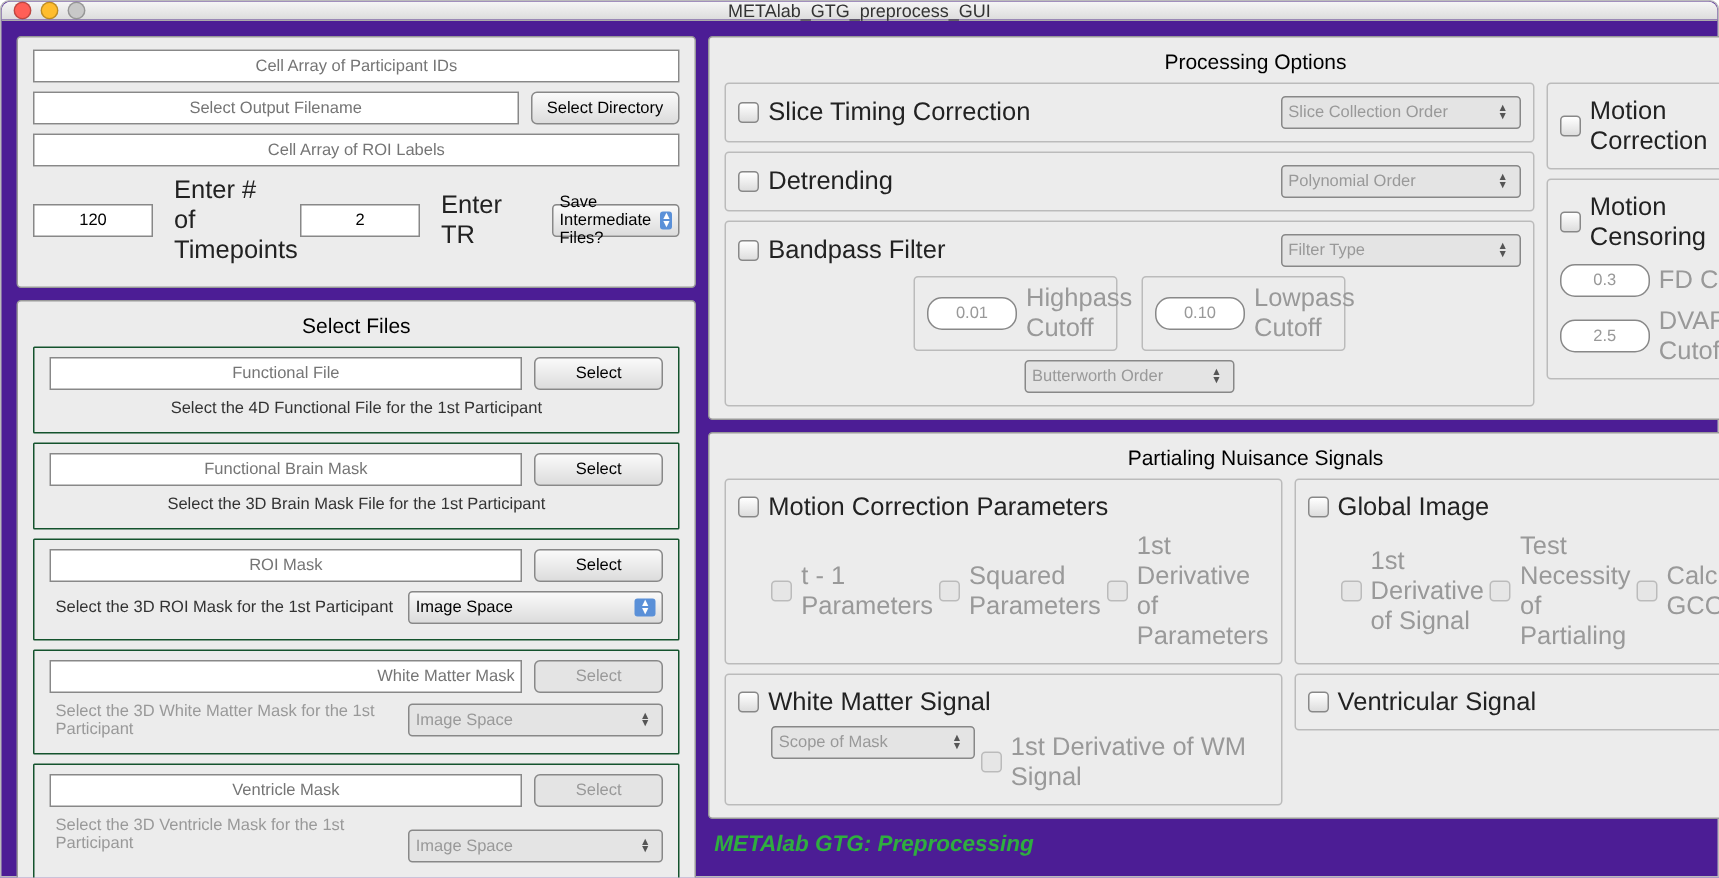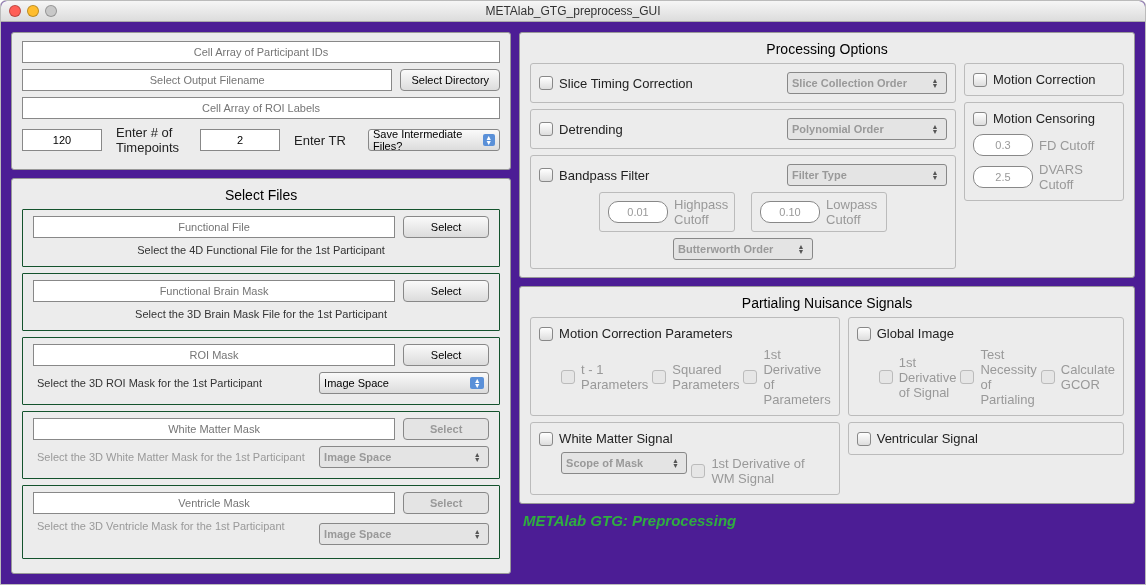--- a/index.html
+++ b/index.html
@@ -14,26 +14,26 @@
   .titlebar-title { position: absolute; left: 0; right: 0; text-align: center; font-size: 12px; color: #333; }
   .body { flex: 1; padding: 10px; display: flex; gap: 8px; }
   .col-left { width: 580px; display: flex; flex-direction: column; gap: 8px; }
   .col-right { flex: 1; display: flex; flex-direction: column; gap: 8px; }
   .panel { border: 1px solid #999; border-radius: 3px; background: #ececec; padding: 8px 10px; }
   .panel-title { text-align: center; font-size: 14px; margin: 0 0 6px 0; }
   .txtfield { width: 100%; height: 22px; background: #fff; border: 1px solid #888; font-size: 11px; text-align: center; padding: 0 4px; }
   .txtfield.small { width: 80px; text-align: center; }
   .txtfield.tiny { width: 60px; text-align: center; border-radius: 10px; }
   .row { display: flex; align-items: center; gap: 8px; margin-bottom: 6px; }
-  .label { font-size: 13px; color: #222; }
+  .label { font-size: 17px; color: #222; }
   .btn { height: 22px; background: linear-gradient(#fafafa,#dcdcdc); border: 1px solid #888; border-radius: 4px; font-size: 11px; padding: 0 10px; cursor: pointer; white-space: nowrap; }
   .btn.wide { width: 86px; }
   .select { height: 22px; background: linear-gradient(#fafafa,#dcdcdc); border: 1px solid #888; border-radius: 3px; font-size: 11px; padding: 0 4px; display: flex; align-items: center; justify-content: space-between; cursor: pointer; }
   .select.disabled, .txtfield.disabled, .btn.disabled, .label.disabled, .chk.disabled { color: #999; }
-  .select.disabled, .btn.disabled { background: #e4e4e4; font-weight: bold; }
+  .select.disabled, .btn.disabled { background: #e4e4e4; }
   .spinner { width: 14px; display: flex; flex-direction: column; line-height: 5px; font-size: 7px; text-align: center; color: #555; }
   .spinner.blue { background:#5a90d8; color:#fff; border-radius:2px; padding:1px 0;}
   .hint { font-size: 11px; text-align: center; color: #333; margin: 2px 0 6px; }
   .hint.disabled { color: #999; }
   .fileblock { border: 1px solid #14532d; border-radius: 1px; padding: 6px 10px 4px; margin-bottom: 6px; }
   .chk { width: 14px; height: 14px; border: 1px solid #888; border-radius: 3px; background: linear-gradient(#fff,#ddd); cursor: pointer; flex-shrink: 0; }
   .chk.disabled { background: #e6e6e6; border-color: #bbb; }
   .subgroup { border: 1px solid #bbb; border-radius: 3px; padding: 8px; }
   .proc-row { display: flex; gap: 8px; }
   .proc-left { flex: 1; display: flex; flex-direction: column; gap: 6px; }
@@ -111,21 +111,21 @@
        <div class="row">
                 <div class="hint " style="flex:1;text-align:left;margin:0 0 0 4px">Select the 3D ROI Mask for the 1st Participant</div>
          <div class="select " style="width:170px">
            <span>Image Space</span>
            <span class="spinner blue">▲<br>▼</span>
          </div>
               </div>
      </div>
             <div class="fileblock">
        <div class="row">
-         <input class="txtfield disabled" style="flex: 1 1 0%;" placeholder="White Matter Mask">
+         <input class="txtfield disabled" style="flex: 1 1 0%; text-align: right;" placeholder="White Matter Mask">
          <button class="btn wide disabled">Select</button>
        </div>
        <div class="row">
                 <div class="hint disabled" style="flex:1;text-align:left;margin:0 0 0 4px">Select the 3D White Matter Mask for the 1st Participant</div>
          <div class="select disabled" style="width:170px">
            <span>Image Space</span>
            <span class="spinner">▲<br>▼</span>
          </div>
               </div>
      </div>

